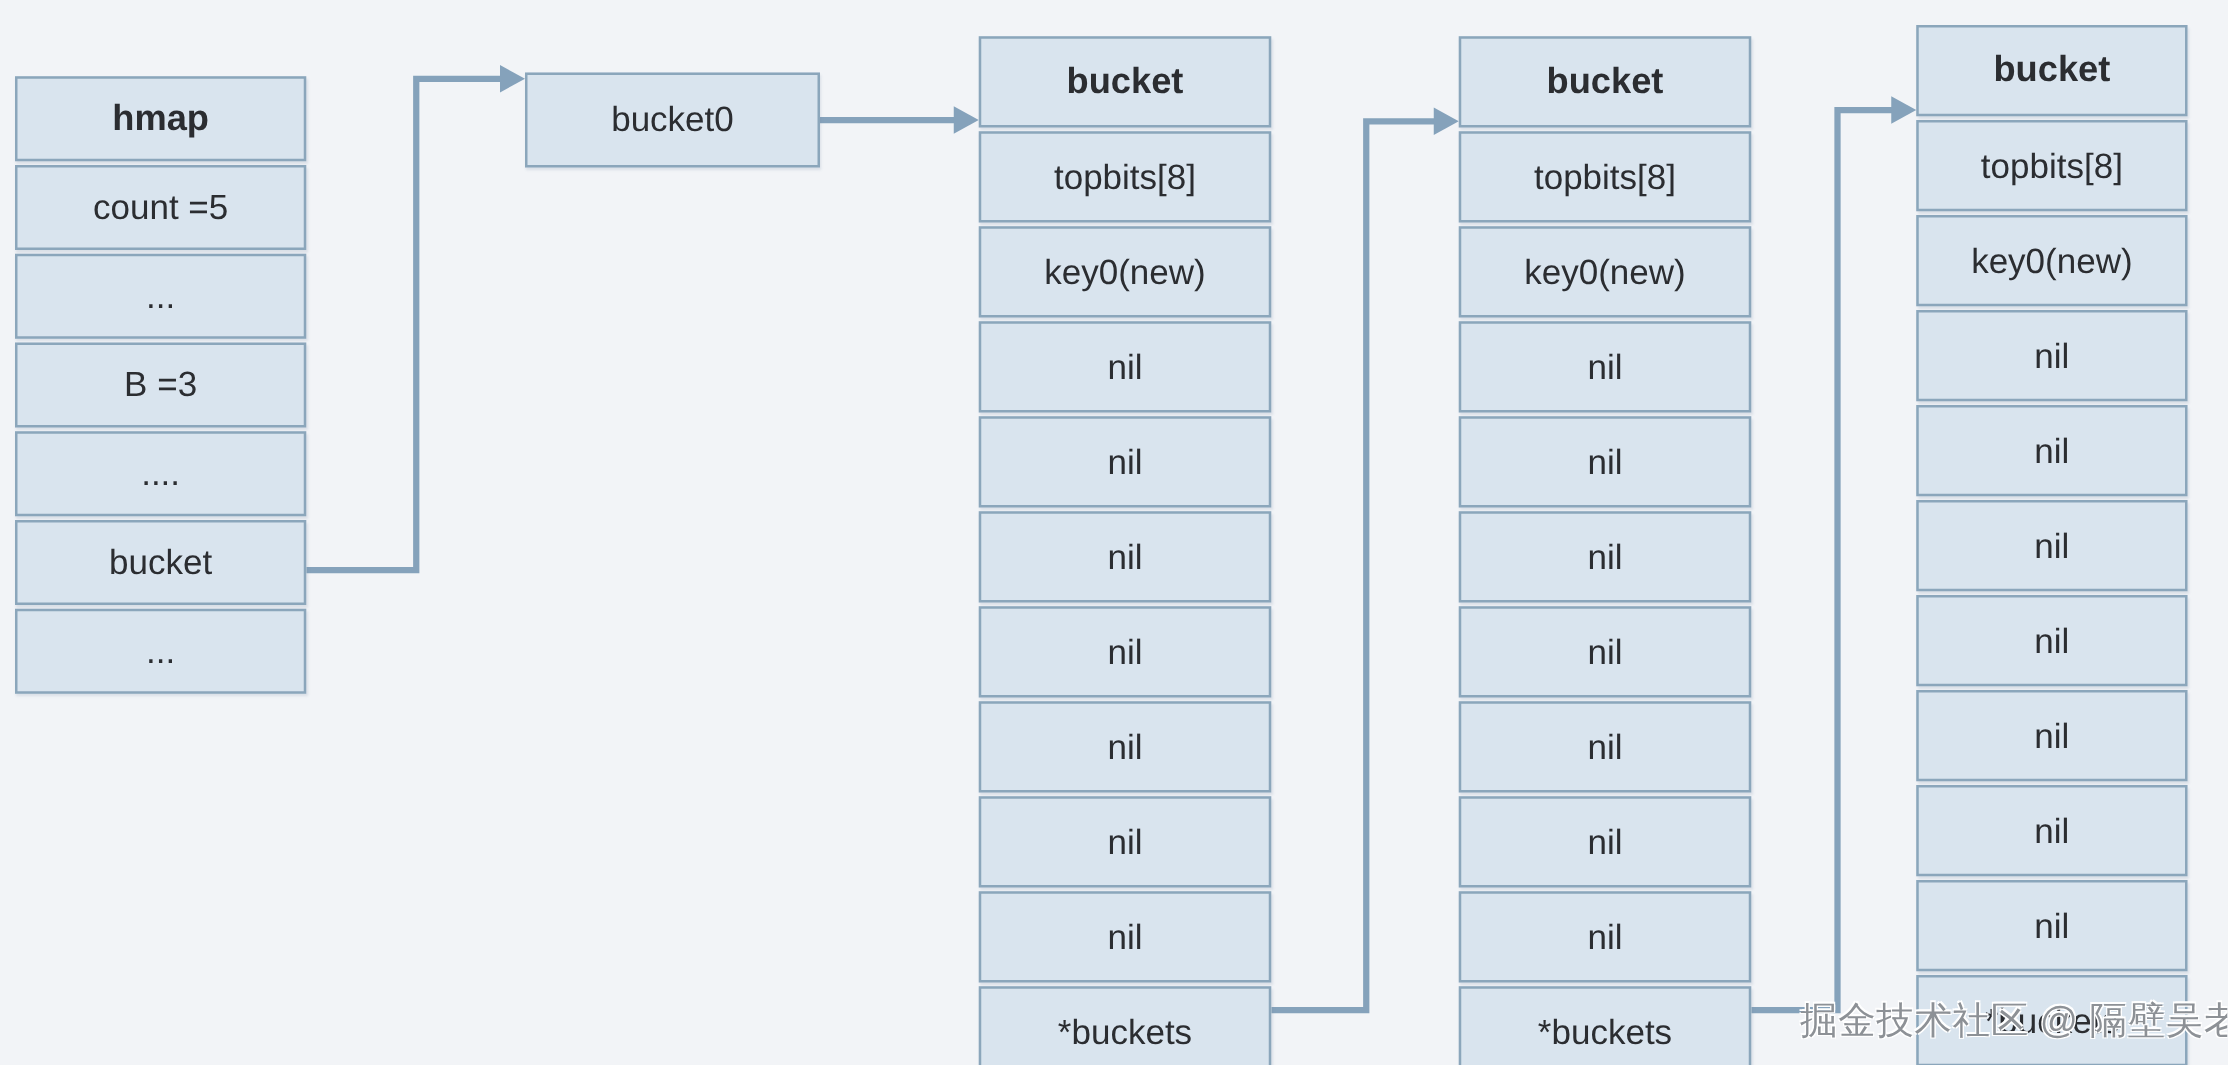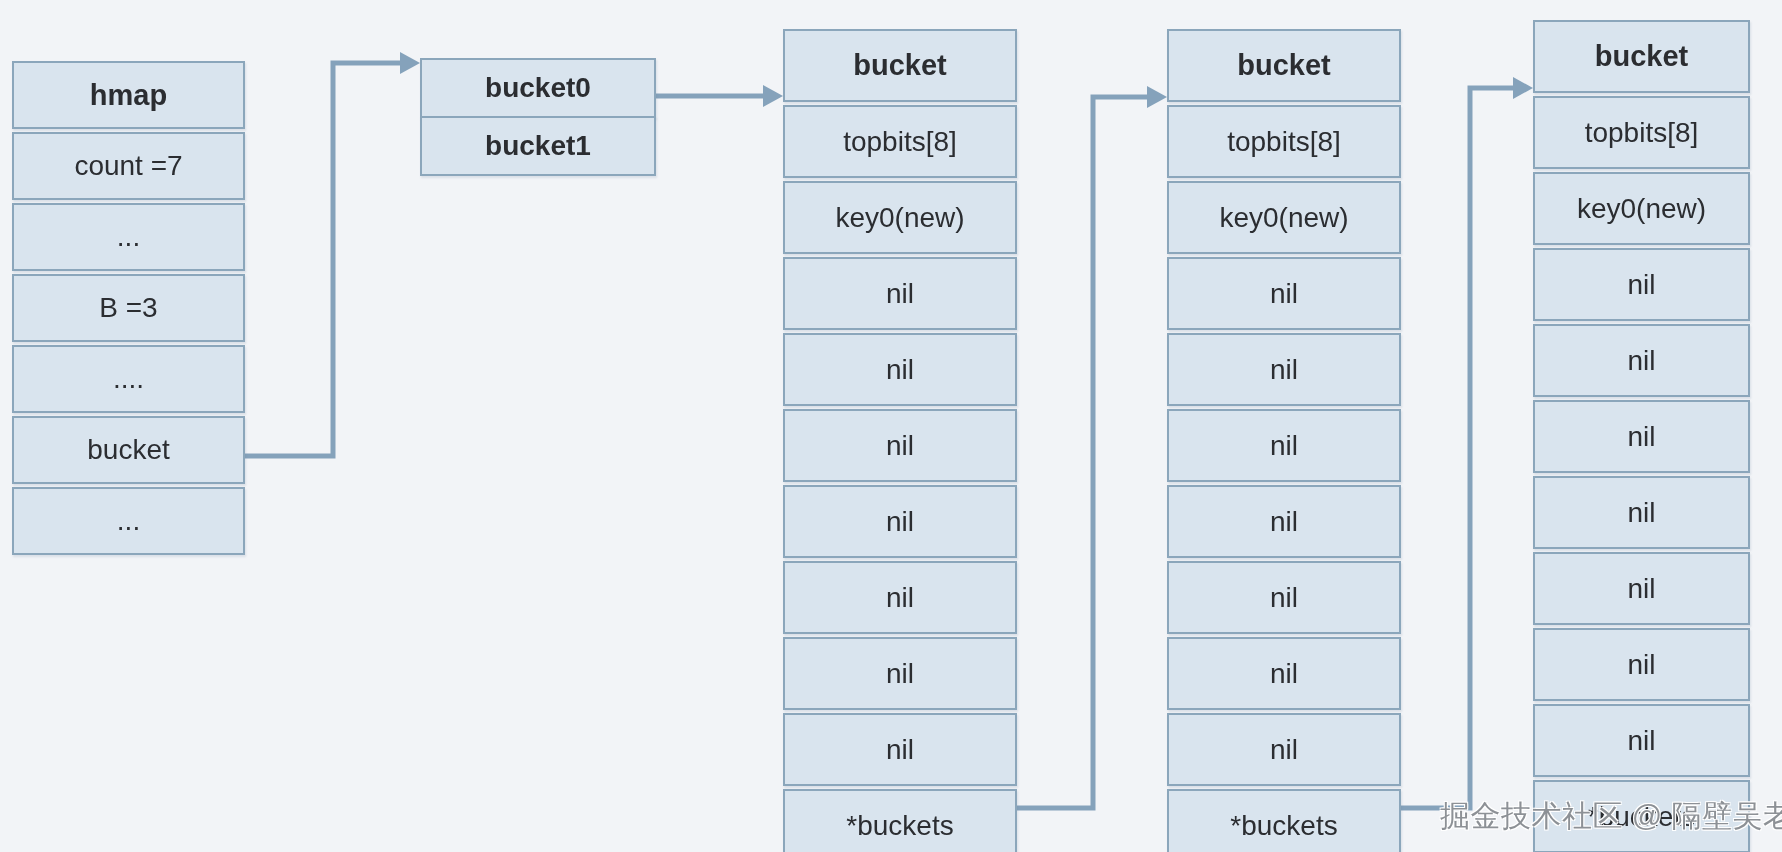--- a/index.html
+++ b/index.html
@@ -50,21 +50,21 @@
   .cell.header {
     font-weight: bold;
     font-size: 29px;
     margin-top: 16px;
   }
   
   .hmap-box { left: 12px; top: 45px; width: 233px; }
   .hmap-box .cell { height: 68px; }
   
   .pointer-box { left: 420px; top: 58px; width: 236px; gap: 0; }
-  .pointer-box .cell { height: 60px; font-weight: bold; }
+  .pointer-box .cell { height: 76px; }
   .pointer-box .cell + .cell { margin-top: -2px; }
   
   .col { width: 234px; }
   .col .cell { height: 73px; }
   .col-1 { left: 783px; top: 13px; }
   .col-2 { left: 1167px; top: 13px; }
   .col-3 { left: 1533px; top: 4px; width: 217px; }
   .watermark {
     position: absolute;
     left: 1440px;
@@ -99,31 +99,30 @@
       <polygon points="1167,97 1147,86 1147,108"></polygon>
     </g>
     <g>
       <polyline points="1401,808 1470,808 1470,88 1515,88"></polyline>
       <polygon points="1533,88 1513,77 1513,99"></polygon>
     </g>
   </svg>
 
   <div class="struct hmap-box">
       <div class="cell header">hmap</div>
-      <div class="cell">count =7</div>
+      <div class="cell">count =5</div>
       <div class="cell">...</div>
       <div class="cell">B =3</div>
       <div class="cell">....</div>
       <div class="cell">bucket</div>
       <div class="cell">...</div>
     </div>
 
   <div class="struct pointer-box">
       <div class="cell">bucket0</div>
-      <div class="cell">bucket1</div>
     </div>
 
   <div class="struct col col-1">
       <div class="cell header">bucket</div>
       <div class="cell">topbits[8]</div>
       <div class="cell">key0(new)</div>
       <div class="cell">nil</div>
       <div class="cell">nil</div>
       <div class="cell">nil</div>
       <div class="cell">nil</div>

